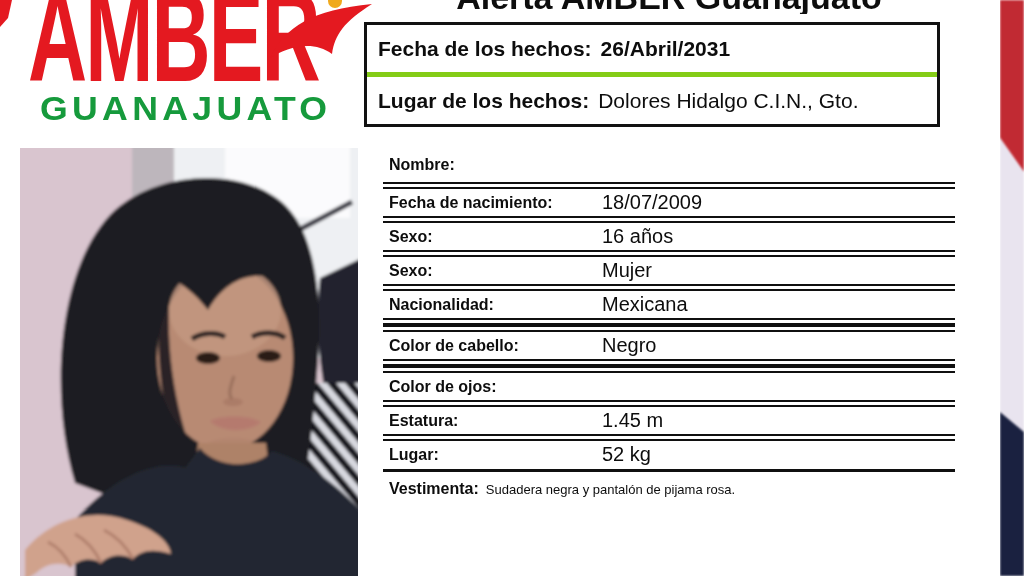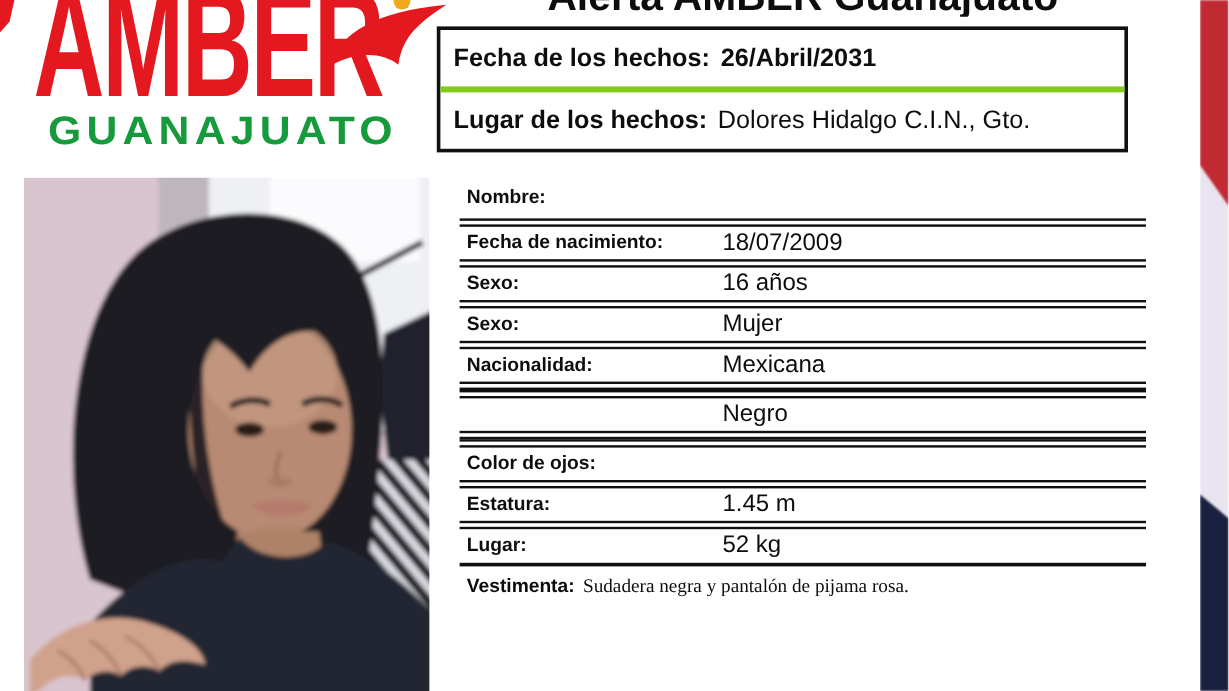--- a/index.html
+++ b/index.html
@@ -29,21 +29,21 @@
   .incident-value.bold{font-weight:bold;}
 
   
   .details-table{position:absolute;left:383px;top:148px;width:572px;}
   .field-row{position:relative;height:27px;display:flex;align-items:center;}
   .row-name{height:34px;}
   .field-label{font-weight:bold;font-size:16px;padding-left:6px;white-space:nowrap;}
   .field-value{position:absolute;left:219px;font-size:20px;white-space:nowrap;}
   .row-name .field-value{left:167px;}
   .row-clothing{height:32px;}
-  .row-clothing .field-value{position:static;margin-left:7px;font-size:16px;font-family:Liberation Serif, serif;}
+  .row-clothing .field-value{position:static;margin-left:7px;font-size:13px;}
   .sep{width:572px;}
   .sep-double{height:7px;border-top:2px solid #101010;border-bottom:2px solid #101010;box-sizing:border-box;}
   .sep-single{height:3px;background:#101010;margin:1px 0;}
 
   
   .photo-frame{position:absolute;left:20px;top:148px;width:338px;height:428px;overflow:hidden;}
 
   
   .flag-strip{position:absolute;left:1000px;top:0;width:24px;height:576px;overflow:hidden;}
 </style>
@@ -139,20 +139,21 @@
       <span class="field-value">Mujer</span>
     </div>
   <div class="sep sep-double"></div>
     <div class="field-row row-normal">
       <span class="field-label">Nacionalidad:</span>
       <span class="field-value">Mexicana</span>
     </div>
   <div class="sep sep-double"></div>
   <div class="sep sep-double"></div>
     <div class="field-row row-normal">
+      <span class="field-label">Color de cabello:</span>
       <span class="field-value">Negro</span>
     </div>
   <div class="sep sep-double"></div>
   <div class="sep sep-double"></div>
     <div class="field-row row-normal">
       <span class="field-label">Color de ojos:</span>
     </div>
   <div class="sep sep-double"></div>
     <div class="field-row row-normal">
       <span class="field-label">Estatura:</span>

